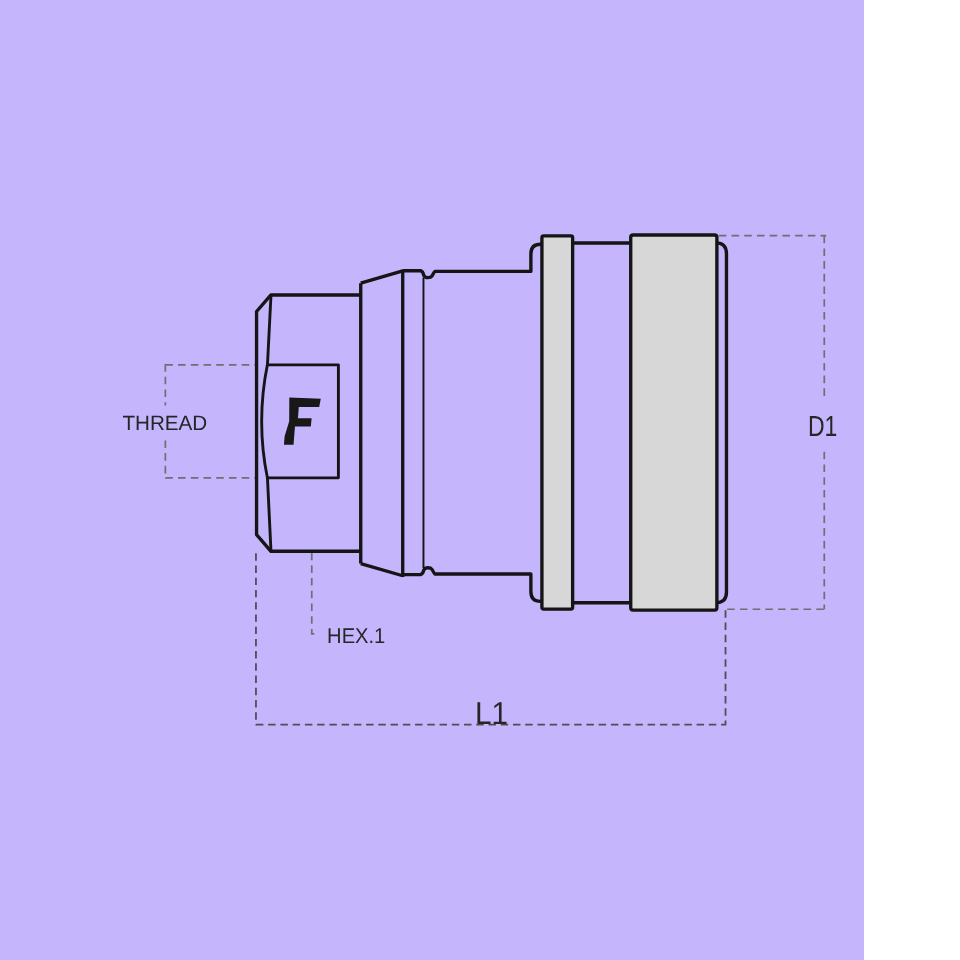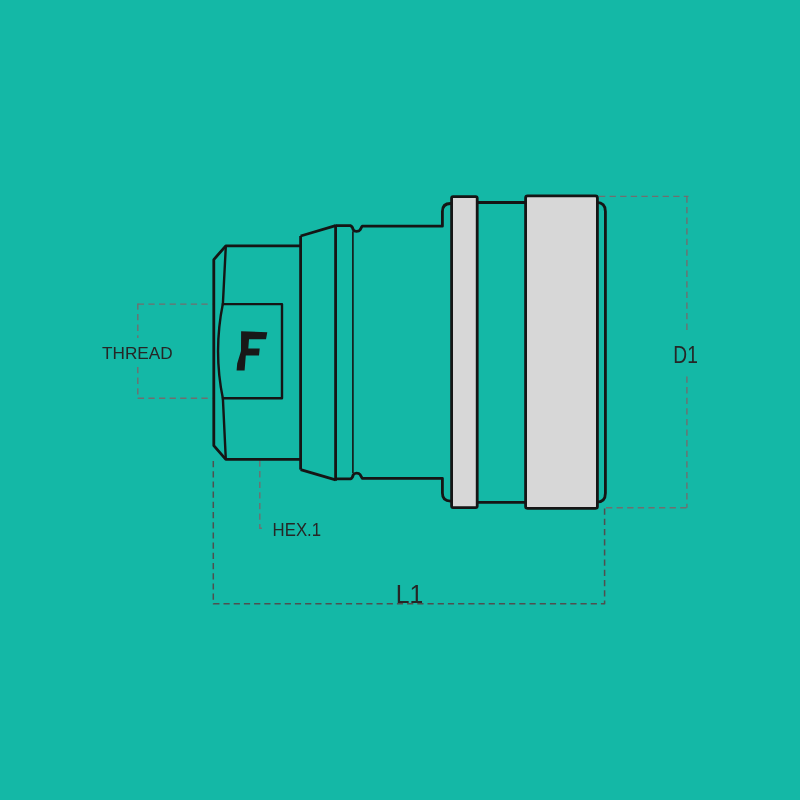--- a/index.html
+++ b/index.html
@@ -1,16 +1,16 @@
 <!DOCTYPE html>
 <html><head>
 <meta charset="utf-8">
 <style>
   html,body{margin:0;padding:0;background:#ffffff;}
-  .wrap{width:800px;height:800px;position:relative;background:#14b8a6;}
+  .wrap{width:720px;height:800px;position:relative;background:#c4b5fd;}
   text{font-family:"Liberation Sans",sans-serif;fill:#262626;}
 </style>
 </head>
 <body>
 <div class="wrap">
 <svg width="800" height="800" viewBox="0 0 800 800" xmlns="http://www.w3.org/2000/svg">
 
   <g stroke="#6f6f6f" stroke-width="1.4" fill="none" stroke-dasharray="6.3 4.3">
 
     <path d="M 137.8,304.1 H 212.5"></path>

